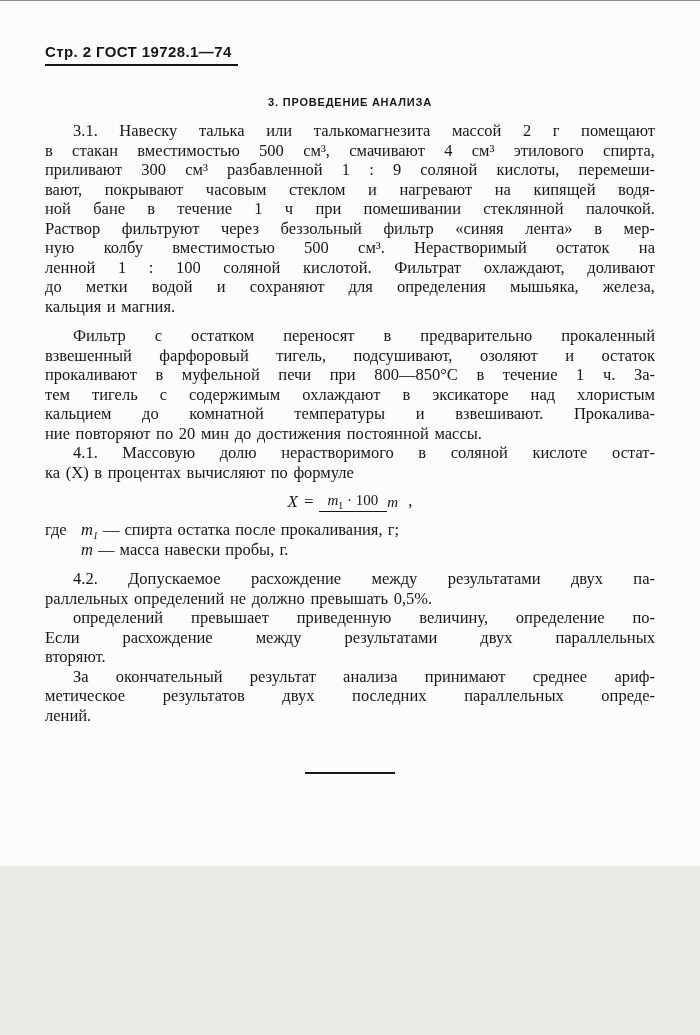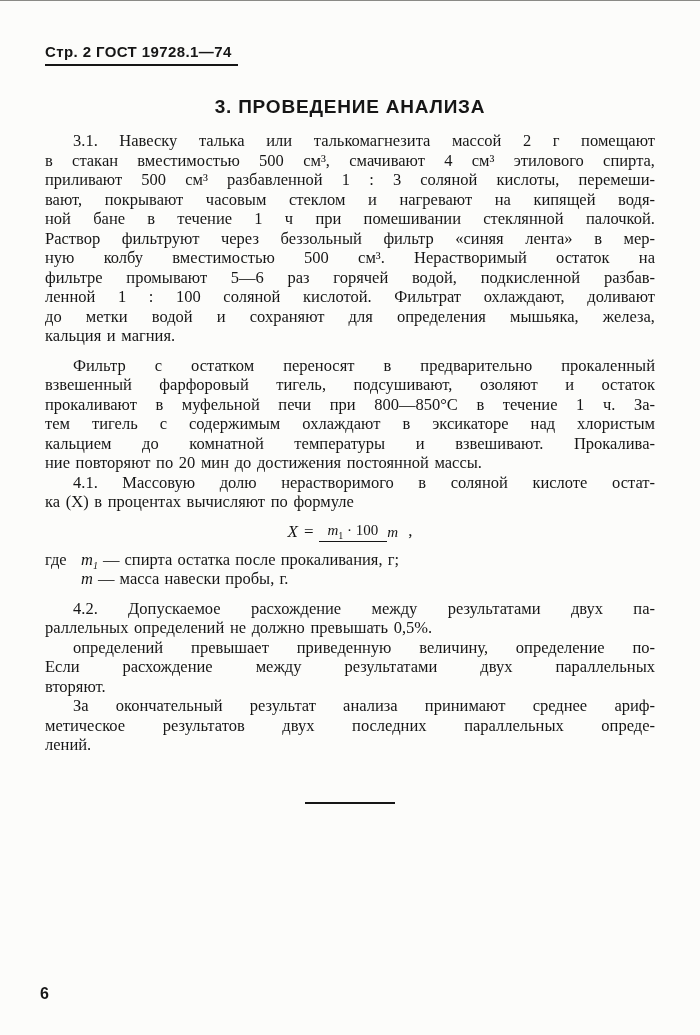--- a/index.html
+++ b/index.html
@@ -3,21 +3,21 @@
 <meta charset="utf-8">
 <style>
   html,body{margin:0;padding:0;}
   body{
     background:#e9e9e6;
     font-family:"Liberation Serif","DejaVu Serif",serif;
     -webkit-font-smoothing:antialiased;
   }
   .page{
     position:relative;
-    width:700px;height:1035px;
+    width:700px;height:866px;
     margin:0 auto;
     background:var(--paper,#fcfcfa);
     color:var(--ink,#161616);
     box-sizing:border-box;
     padding:42px 45px 0 45px;
     overflow:hidden;
     border-top:1px solid #8a8a86;
   }
   
   .runhead{
@@ -26,21 +26,21 @@
     font-weight:700;
     font-size:15px;
     letter-spacing:.4px;
     padding:0 6px 4px 0;
     border-bottom:2.5px solid var(--ink,#161616);
   }
   
   .sec-heading{
     font-family:"Liberation Sans","DejaVu Sans",sans-serif;
     font-weight:700;
-    font-size:19px;
+    font-size:11px;
     letter-spacing:.8px;
     text-align:center;
     margin:0;
   }
   .h3-heading{margin-top:30px;margin-bottom:13px;}
   .h4-heading{margin-top:21px;margin-bottom:13px;}
   
   .para{
     font-size:16.5px;
     line-height:19.5px;
@@ -91,26 +91,25 @@
 
   <div>
     <span class="runhead">Стр. 2 ГОСТ 19728.1—74</span>
   </div>
 
   <div class="sec-heading h3-heading">3. ПРОВЕДЕНИЕ АНАЛИЗА</div>
 
   <div class="para indent">
       <div class="tline jl">3.1. Навеску талька или талькомагнезита массой 2 г помещают</div>
       <div class="tline jl">в стакан вместимостью 500 см³, смачивают 4 см³ этилового спирта,</div>
-      <div class="tline jl">приливают 500 см³ разбавленной 1 : 3 соляной кислоты, перемеши-</div>
+      <div class="tline jl">приливают 300 см³ разбавленной 1 : 9 соляной кислоты, перемеши-</div>
       <div class="tline jl">вают, покрывают часовым стеклом и нагревают на кипящей водя-</div>
       <div class="tline jl">ной бане в течение 1 ч при помешивании стеклянной палочкой.</div>
       <div class="tline jl">Раствор фильтруют через беззольный фильтр «синяя лента» в мер-</div>
       <div class="tline jl">ную колбу вместимостью 500 см³. Нерастворимый остаток на</div>
-      <div class="tline jl">фильтре промывают 5—6 раз горячей водой, подкисленной разбав-</div>
       <div class="tline jl">ленной 1 : 100 соляной кислотой. Фильтрат охлаждают, доливают</div>
       <div class="tline jl">до метки водой и сохраняют для определения мышьяка, железа,</div>
       <div class="tline">кальция и магния.</div>
     </div>
 
   <div class="para indent p-gap">
       <div class="tline jl">Фильтр с остатком переносят в предварительно прокаленный</div>
       <div class="tline jl">взвешенный фарфоровый тигель, подсушивают, озоляют и остаток</div>
       <div class="tline jl">прокаливают в муфельной печи при 800—850°С в течение 1 ч. За-</div>
       <div class="tline jl">тем тигель с содержимым охлаждают в эксикаторе над хлористым</div>

